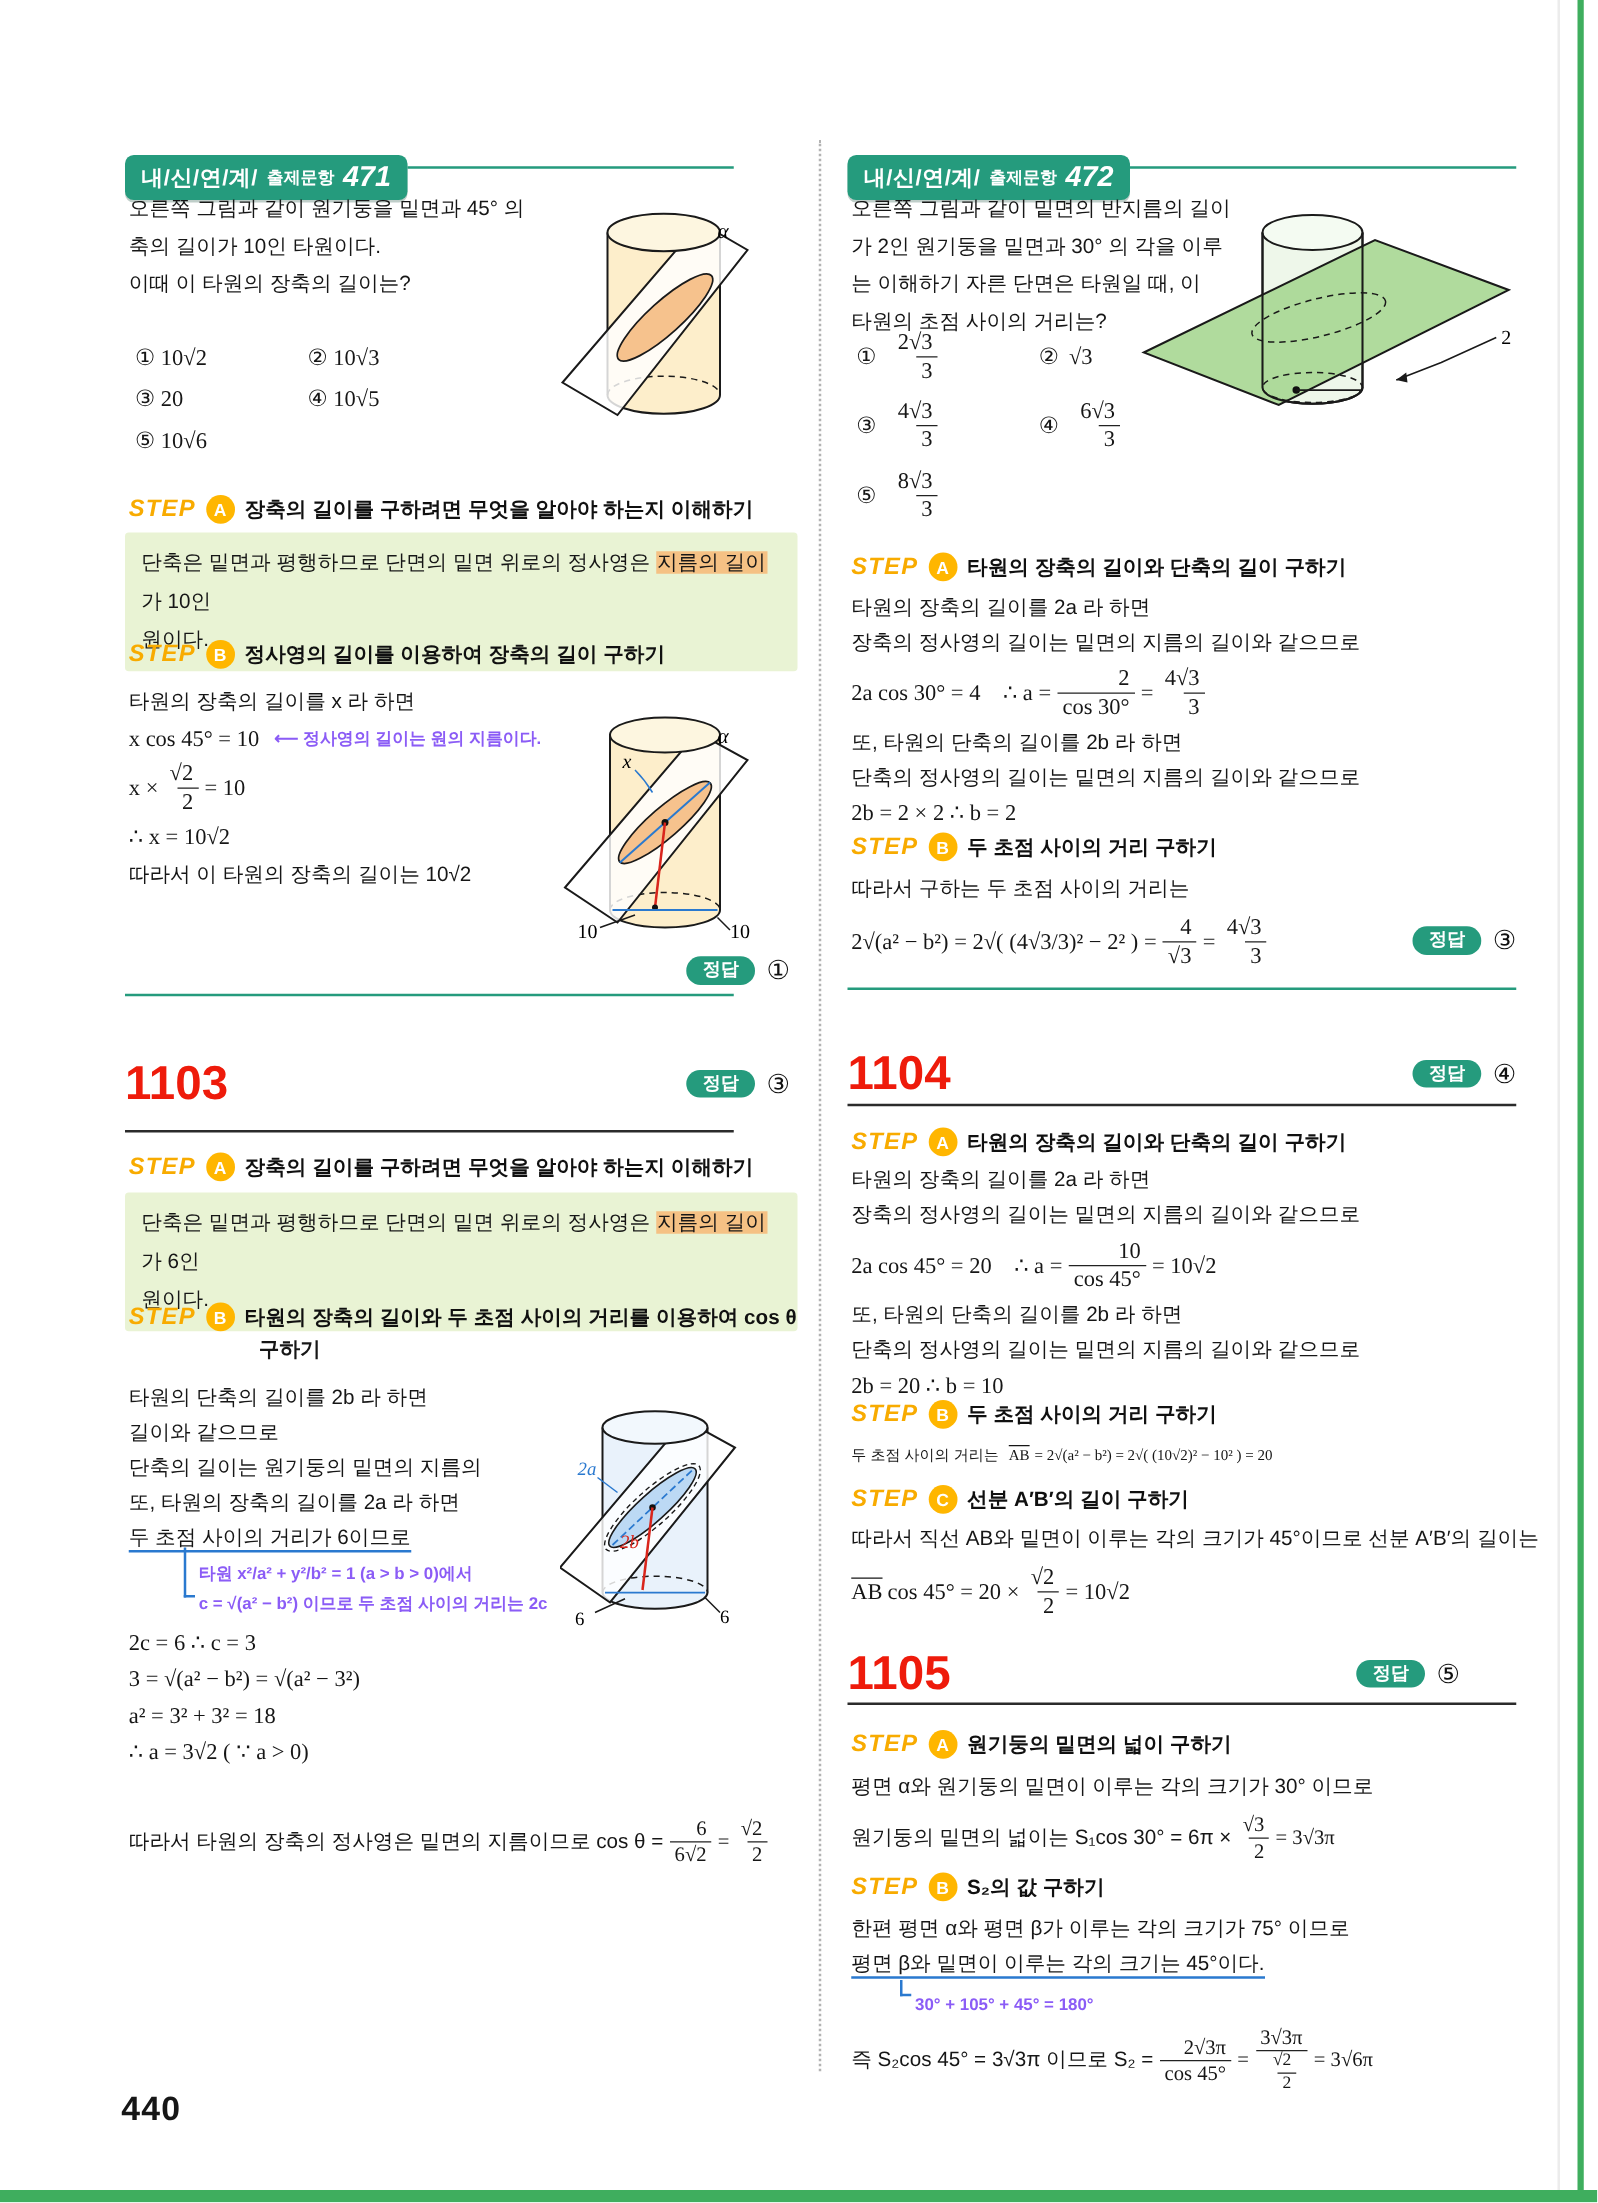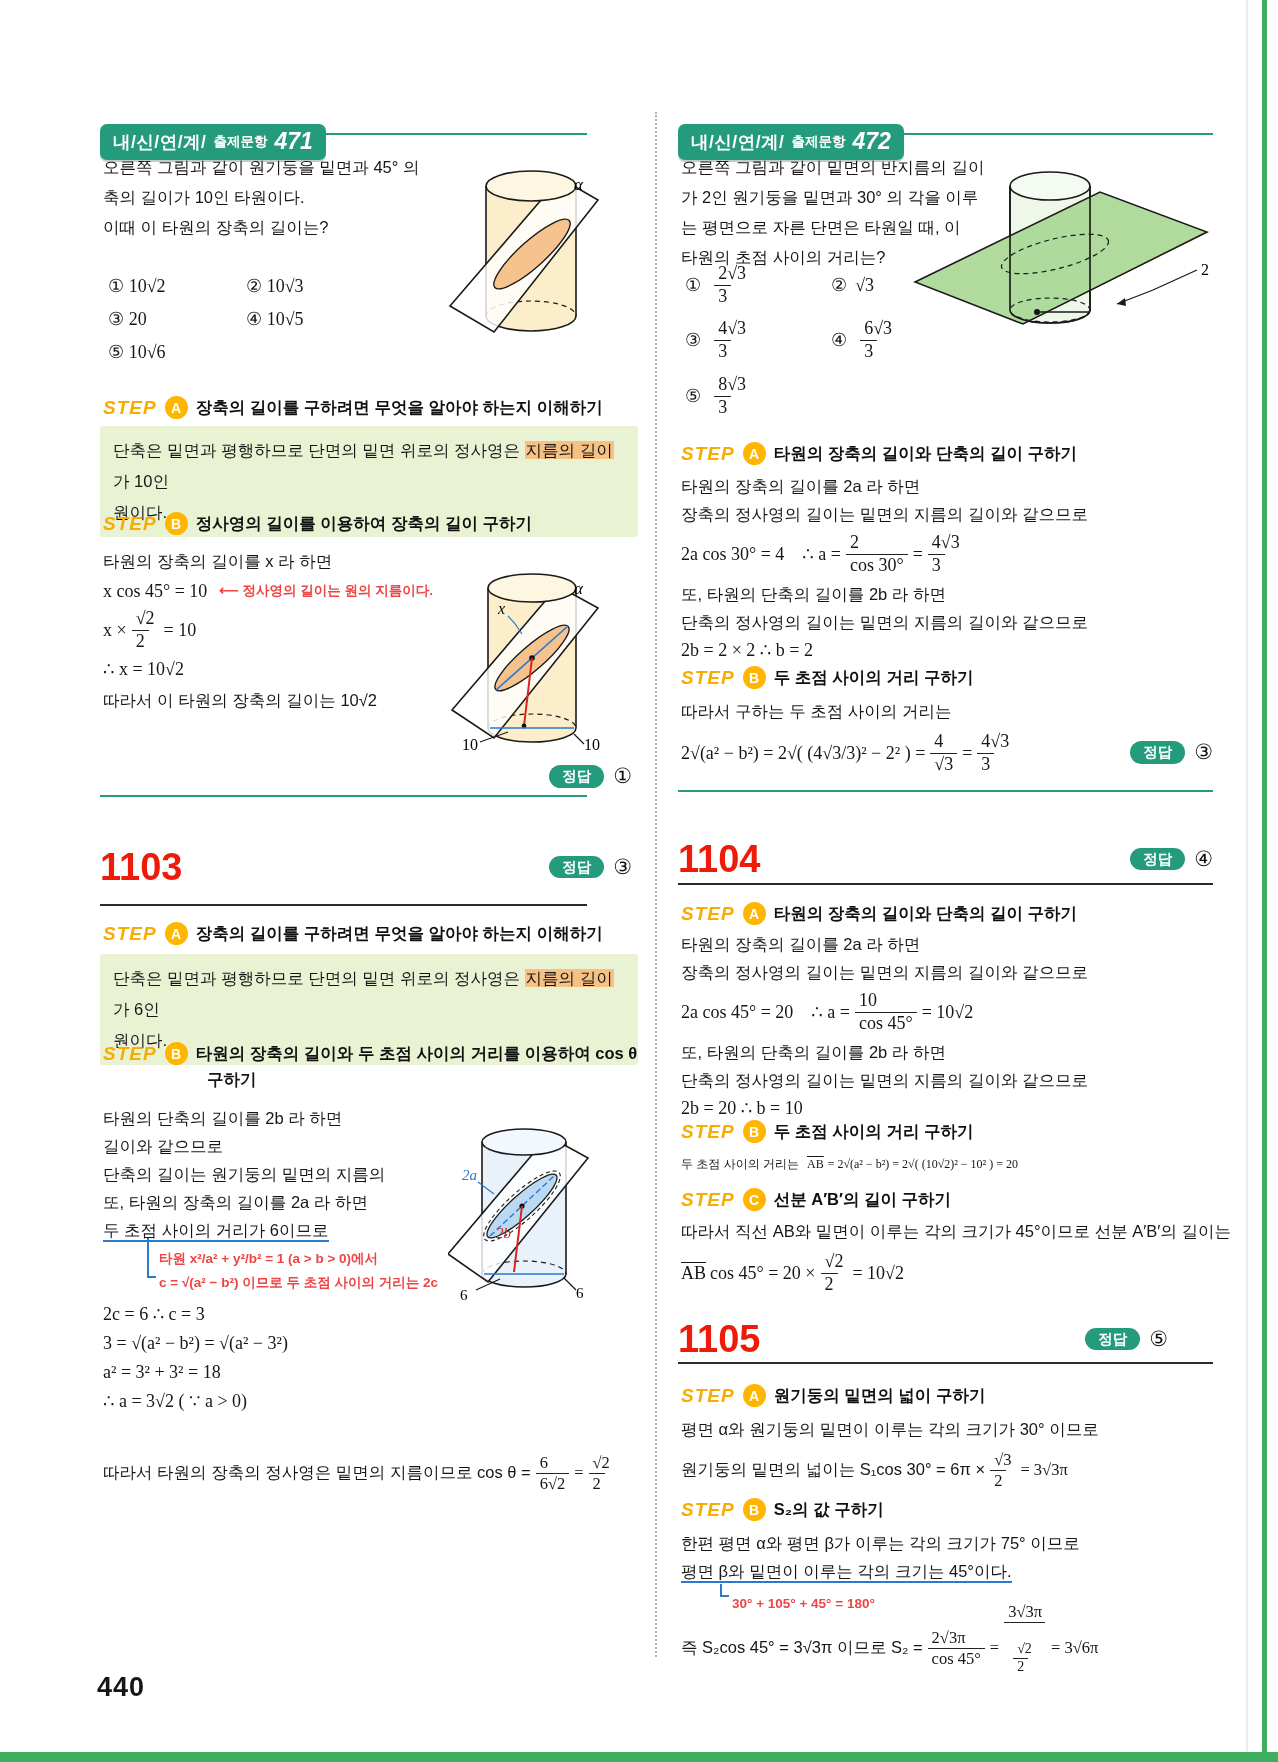--- a/index.html
+++ b/index.html
@@ -34,27 +34,27 @@
   
   .ansrow{display:flex;align-items:center;gap:9px}
   .pill{background:#259b7d;color:#fff;font-size:14.5px;font-weight:700;border-radius:13px;
         padding:4px 13px;line-height:1;white-space:nowrap}
   .circ{font-size:21px;color:#111;font-family:"Liberation Serif",serif}
   
   .tealline{border-top:2.5px solid #259b7d}
   .blackline{border-top:2px solid #2b2b2b}
   .dotline{border-left:2px dotted #b3b3b3}
   
-  .frac{display:inline-flex;flex-direction:column;align-items:flex-start;vertical-align:middle;
-        margin:18px 5px;font-family:"Liberation Serif",serif;line-height:1.2}
+  .frac{display:inline-flex;flex-direction:column;align-items:flex-end;vertical-align:middle;
+        margin:0 5px;font-family:"Liberation Serif",serif;line-height:1.2}
   .frac .fn{padding:0 4px}
   .frac .fd{padding:0 4px;border-top:1.5px solid #222}
   .frac.small{font-size:14px}
   .disp{display:flex;align-items:center;font-family:"Liberation Serif",serif;font-size:18px;white-space:nowrap}
-  .bnote{color:#ef4444;font-weight:700;font-size:13.5px;font-family:"Liberation Sans",sans-serif;white-space:nowrap}
+  .bnote{color:#8b5cf6;font-weight:700;font-size:13.5px;font-family:"Liberation Sans",sans-serif;white-space:nowrap}
   .ulblue{border-bottom:2.2px solid #2a79cf;padding-bottom:1px}
   .ovl{text-decoration:overline}
   .conn{position:relative;padding-left:14px}
   .conn:before{content:"";position:absolute;left:2px;top:-12px;bottom:14px;border-left:2px solid #2a79cf}
   .conn:after{content:"";position:absolute;left:2px;bottom:14px;width:9px;border-bottom:2px solid #2a79cf}
   
   .chgrid{display:grid;grid-template-columns:138px 1fr;row-gap:2px;
           font-family:"Liberation Serif",serif;font-size:18px;line-height:31px;white-space:nowrap}
   .rchoice{display:flex;align-items:center;gap:8px;font-family:"Liberation Serif",serif;font-size:18px;white-space:nowrap}
   svg text{font-family:"Liberation Serif",serif}
@@ -260,21 +260,21 @@
         <span class="t2">출제문항</span>
         <span class="t3">472</span>
     </div>
     <div class="hline"></div>
   </div>
 
   <div class="abs k" style="left:681px;top:152px">
 
   <div class="k">오른쪽 그림과 같이 밑면의 반지름의 길이</div>
       <div class="k">가 2인 원기둥을 밑면과 30° 의 각을 이루</div>
-      <div class="k">는 평면으로 자른 단면은 타원일 때, 이</div>
+      <div class="k">는 이해하기 자른 단면은 타원일 때, 이</div>
       <div class="k">타원의 초점 사이의 거리는?</div>
     </div>
 
   <svg class="abs" style="left:905px;top:142px" width="312" height="205" viewBox="0 0 312 205">
     <path d="M105,44 L105,168 A40,13 0 0 0 185,168 L185,44" fill="#eef7ea" stroke="#1a1a1a" stroke-width="1.6"></path>
     <ellipse cx="145" cy="44" rx="40" ry="14" fill="#f4fbf2" stroke="#1a1a1a" stroke-width="1.6"></ellipse>
     <polygon points="10,140 195,50 302,90 118,182" fill="#a5d68f" fill-opacity="0.88" stroke="#1a1a1a" stroke-width="1.6"></polygon>
     <ellipse cx="150" cy="112" rx="55" ry="15" transform="rotate(-14 150 112)" fill="none" stroke="#1a1a1a" stroke-width="1.2" stroke-dasharray="5 4"></ellipse>
     <path d="M105,44 L105,168 A40,13 0 0 0 185,168 L185,44" fill="none" stroke="#1a1a1a" stroke-width="1.6"></path>
     <ellipse cx="145" cy="168" rx="40" ry="12" fill="none" stroke="#1a1a1a" stroke-width="1.2" stroke-dasharray="5 4"></ellipse>

